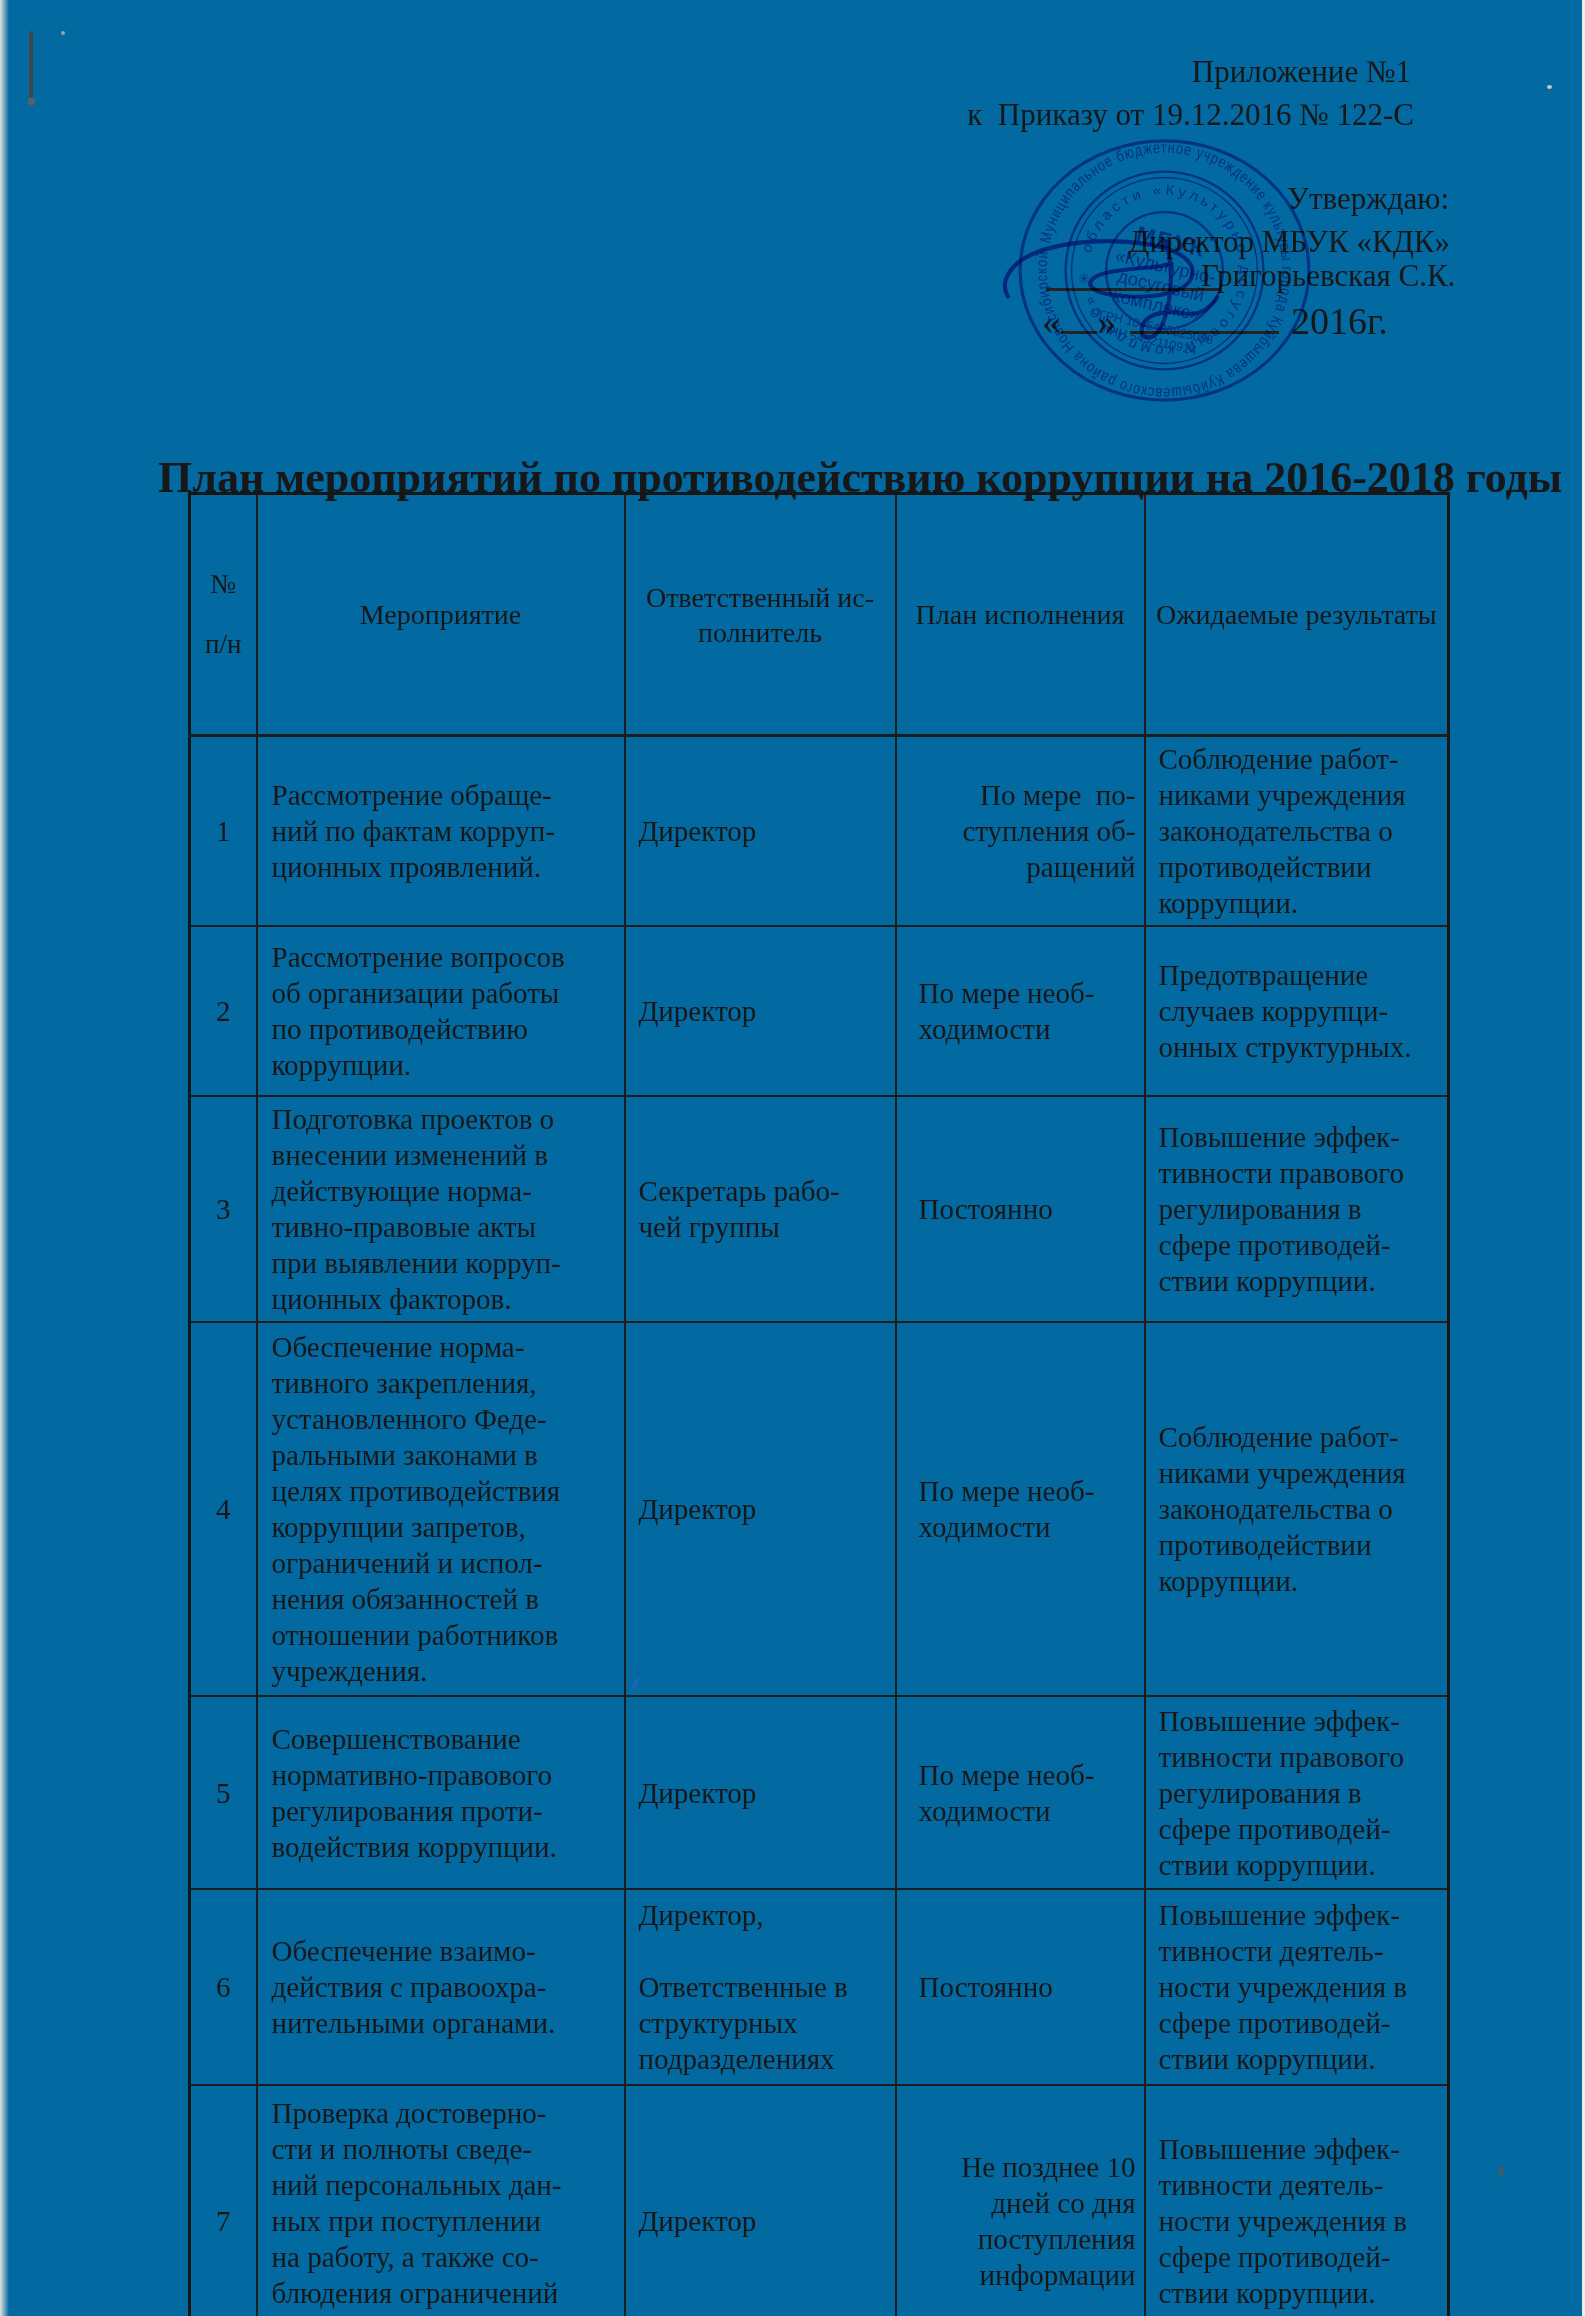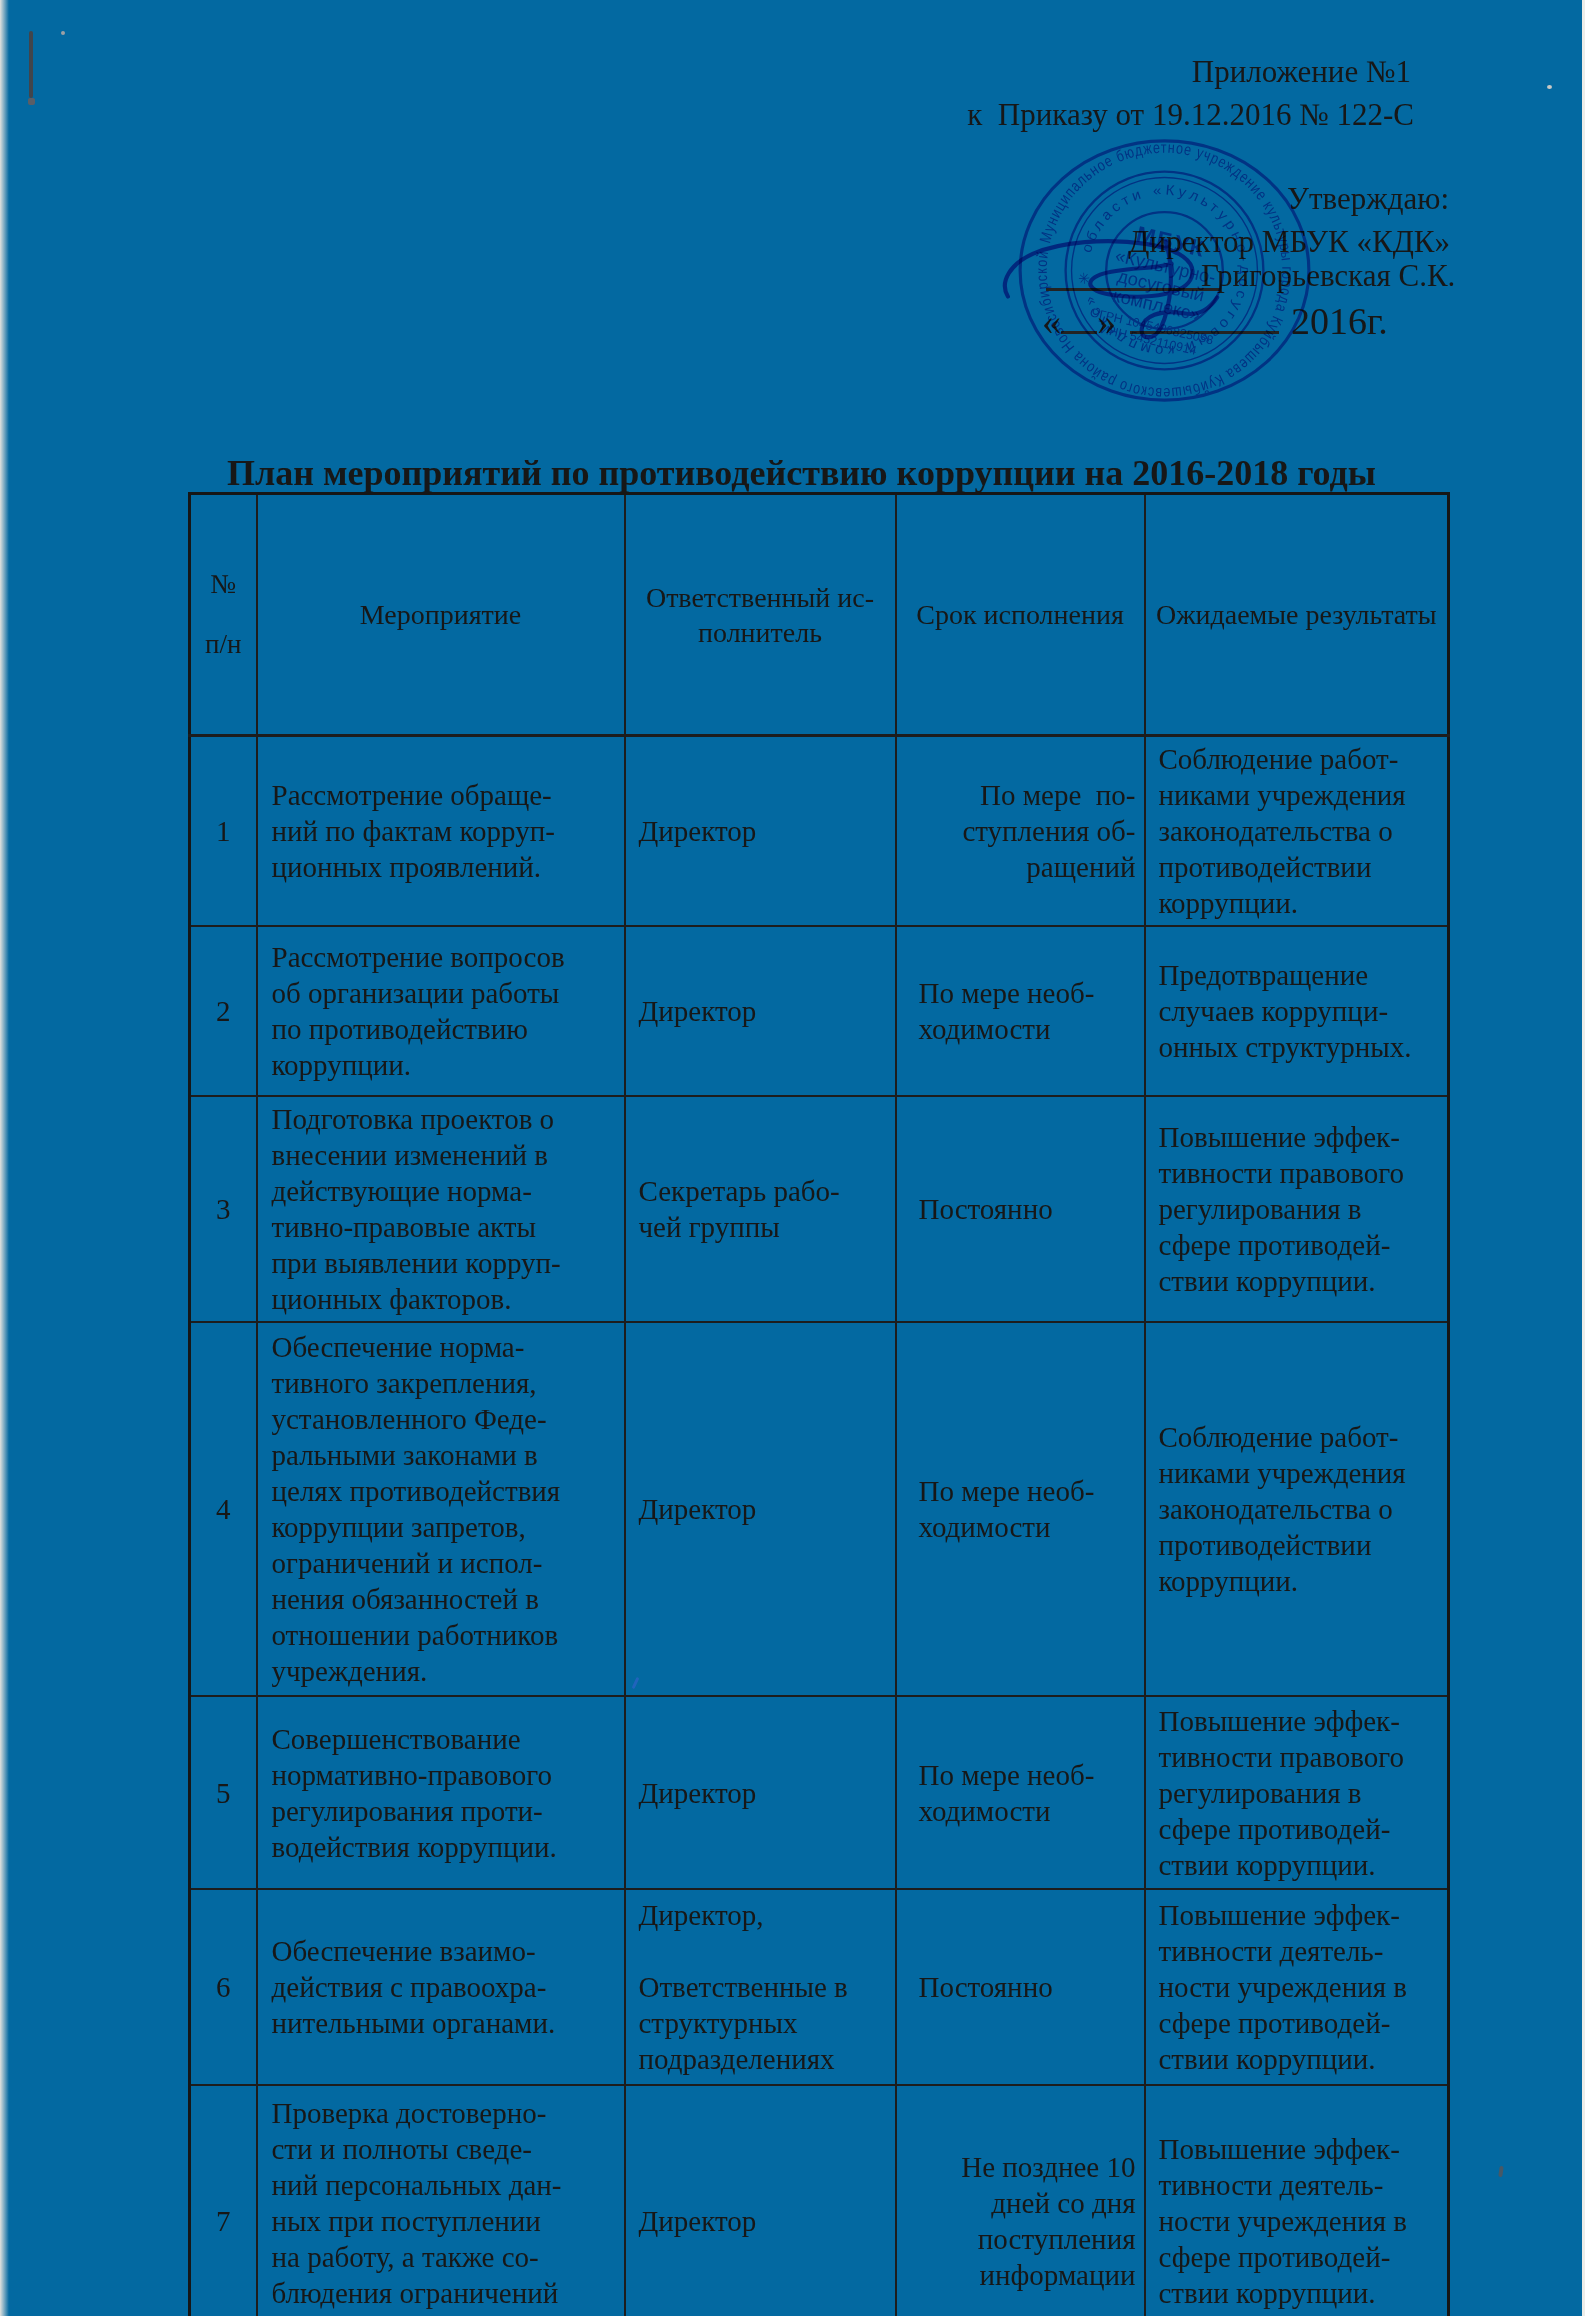--- a/index.html
+++ b/index.html
@@ -4,21 +4,21 @@
 <style>
   html,body{margin:0;padding:0;background:#9a9a9a;}
   .page{position:relative;width:1585px;height:2317px;background:#0369a1;overflow:hidden;
         font-family:"Liberation Serif","DejaVu Serif",serif;color:#171717;}
   .edge-l{position:absolute;left:0;top:0;width:9px;height:100%;
           background:linear-gradient(90deg,#e2e2de,rgba(252,252,250,0));}
   .edge-r{position:absolute;right:0;top:0;width:3px;height:100%;background:#ededE9;}
   .hdr{position:absolute;white-space:pre;font-size:31px;line-height:34px;}
   .right-align{text-align:right;}
   .doc-title{position:absolute;left:158px;top:452px;width:1287px;text-align:center;
-             font-weight:bold;font-size:36px;white-space:pre;}
+             font-weight:bold;font-size:44px;white-space:pre;}
   
   .bar-topleft{position:absolute;left:29px;top:31px;width:4px;height:67px;background:#41454c;border-radius:2px;}
   .bar-topleft::after{content:"";position:absolute;left:-1px;top:67px;width:7px;height:7px;background:#5a5e66;border-radius:2px;}
   .dot-a{position:absolute;left:61px;top:31px;width:4px;height:4px;background:#9da0a4;border-radius:50%;}
   .dot-b{position:absolute;left:1547px;top:85px;width:5px;height:4px;background:#c9c9c5;border-radius:50%;}
   .mark-br{position:absolute;left:1499px;top:2166px;width:4px;height:11px;background:#53565c;
            border-radius:2px;transform:rotate(8deg);opacity:.85;}
   .blue-tick{position:absolute;left:634px;top:1677px;width:3px;height:12px;background:#2e63c8;
              transform:rotate(25deg);opacity:.7;border-radius:2px;}
   
@@ -118,21 +118,21 @@
       <tr style="height:112px">
         <th>
           <div class="noh">
             <span>№</span>
             <span>п/н</span>
           </div>
         </th>
         <th>Мероприятие</th>
         <th>Ответственный ис-
 полнитель</th>
-        <th>Срок исполнения</th>
+        <th>План исполнения</th>
         <th>Ожидаемые результаты</th>
       </tr>
     </thead>
     <tbody>
       <tr style="height:171px">
         <td class="c-num">1</td>
         <td class="c-act">Рассмотрение обраще-
 ний по фактам корруп-
 ционных проявлений.</td>
         <td class="c-resp">Директор</td>

